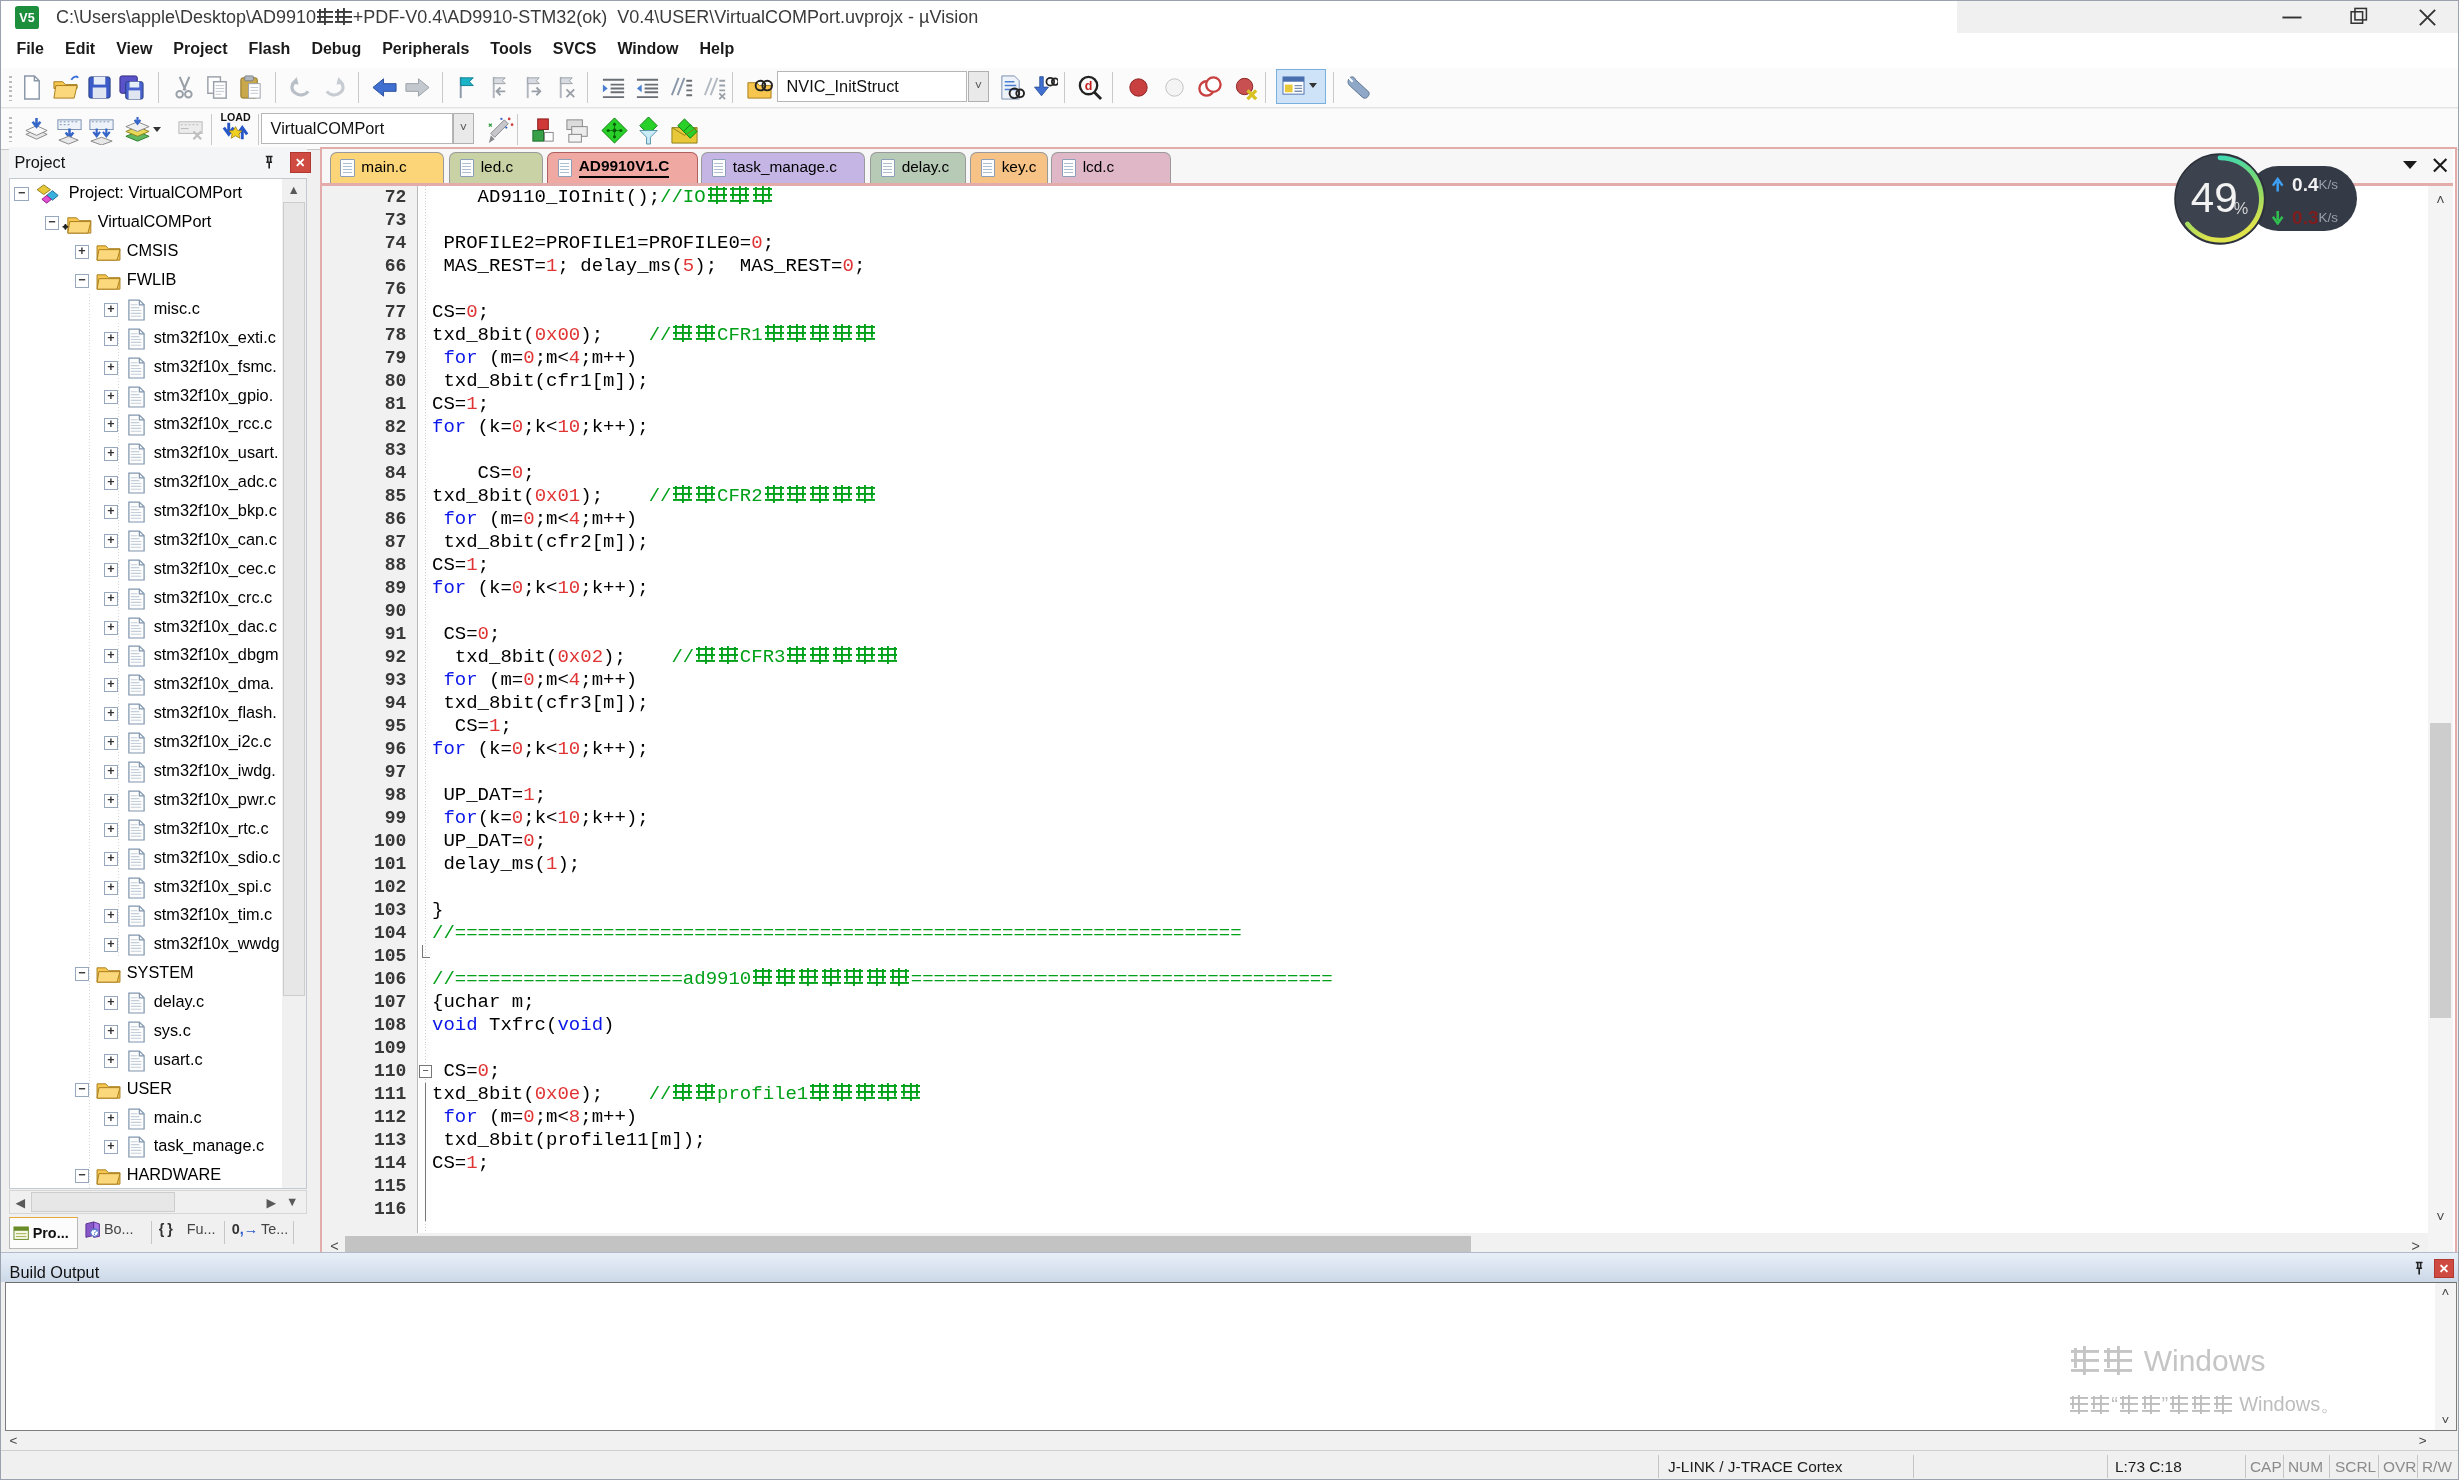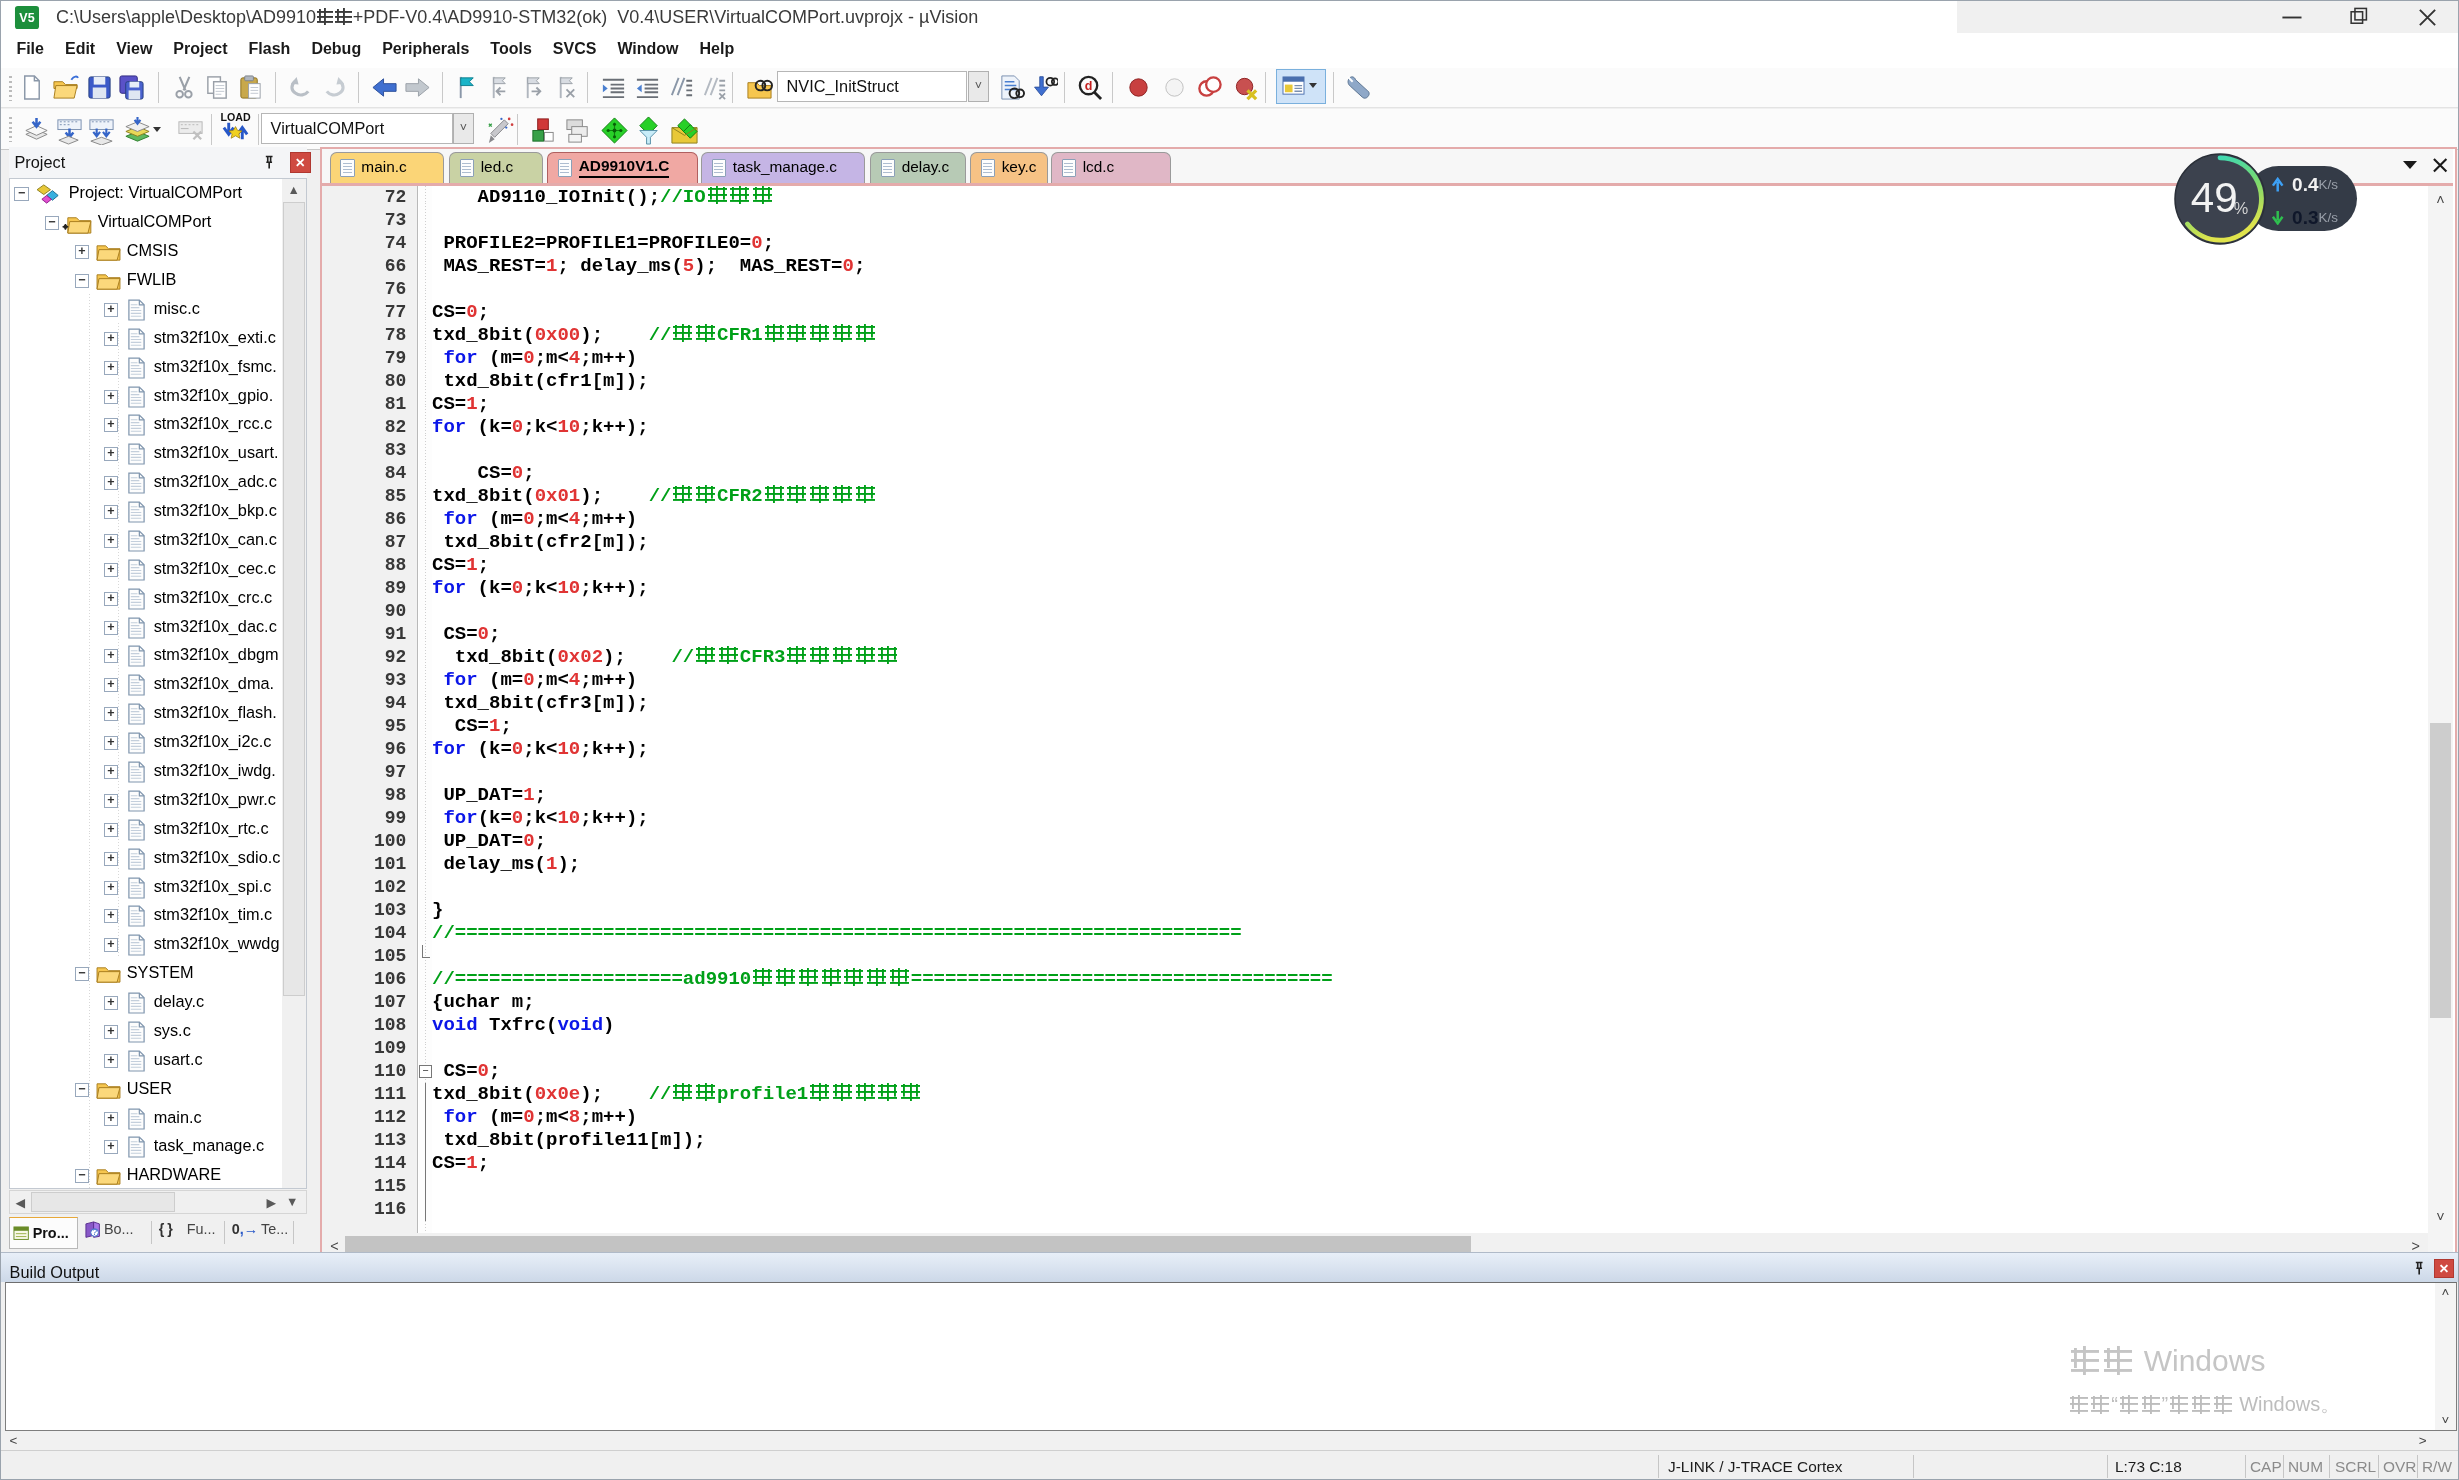--- a/index.html
+++ b/index.html
@@ -57,21 +57,21 @@
 .sbarrow{position:absolute;color:#5a5a5a;display:flex;align-items:center;justify-content:center}
 
 #edframe{left:319px;top:146px;width:2137px;height:1115px;border:2.9px solid #e4abab;background:#fff}
 #tabstrip{position:absolute;left:0;top:0;width:2131px;height:34px;background:#f7f7f7}
 .tab{position:absolute;top:2.9px;height:31px;border:1px solid #9a9a9a;border-bottom:none;border-radius:6.7px 6.7px 0 0;display:flex;align-items:center;font-size:15.4px;color:#000;white-space:nowrap}
 .tabicon{width:14.4px;height:17.3px;background:#fdfdfd;border:1px solid #8ba0b8;border-radius:1px;margin-right:6.7px;position:relative}
 .tabicon:after{content:"";position:absolute;left:1.9px;top:2.9px;width:8.6px;height:9.6px;background:repeating-linear-gradient(#aebdd0 0 1px,transparent 1px 2.9px)}
 #gutter{position:absolute;left:0;top:37px;width:96px;height:1070px;background:#f1f1f1;border-right:1px solid #b9b9b9}
 #foldm{position:absolute;left:97px;top:37px;width:13.4px;height:1070px;background:#fdfdfd}
 #code{position:absolute;left:110px;top:37px;width:1994px;height:1070px;background:#fff;overflow:hidden}
-.cl{height:23px;white-space:pre;font-family:"Liberation Mono",monospace;font-weight:bold;font-size:19px;line-height:23px;color:#000}
+.cl{height:23px;white-space:pre;font-family:"Liberation Mono",monospace;font-weight:normal;font-size:19px;line-height:23px;color:#000}
 .gl{height:23px;font-family:"Liberation Mono",monospace;font-weight:bold;font-size:18px;line-height:23px;color:#383838;text-align:right;padding-right:10.6px}
 .k{color:#0b16e8}.n{color:#e03434}.c{color:#00a018}
 
 #bohead{left:0px;top:1251px;width:2459px;height:30px;background:linear-gradient(#e8eff8,#ccd8e8);border-top:1px solid #b0bac8;font-size:16.3px;color:#111;display:flex;align-items:flex-end}
 #bobody{left:3.8px;top:1281px;width:2452px;height:149px;background:#fff;border:1px solid #7e7e7e;border-top:1.9px solid #6e6e6e}
 #bohs{left:0px;top:1430px;width:2459px;height:19px;background:#f1f1f1}
 
 #statusbar{left:0;top:1449px;width:2459px;height:23px;background:#f0f0f0;border-top:1px solid #cfcfcf;font-size:15.4px;color:#1c1c1c}
 .scell{position:absolute;top:0;height:31px;display:flex;align-items:center}
 .ssep{position:absolute;top:3.8px;width:1px;height:23px;background:#c6c6c6}
@@ -871,21 +871,21 @@
     <svg width="13.4" height="15.4" viewBox="0 0 14 16">
       <path d="M7 15 v-10 m-5 4 l5 -7 l5 7" stroke="#3da0f5" stroke-width="2.6" fill="none"></path>
     </svg>
     <span style="color:#f2f2f2;font-size:19px;font-weight:bold;margin-left:7.7px">0.4</span>
     <span style="color:#9aa0aa;font-size:13.4px">K/s</span>
   </div>
 <div class="abs" style="left:2270px;top:204px;width:86px;height:25px;display:flex;align-items:center">
     <svg width="13.4" height="15.4" viewBox="0 0 14 16">
       <path d="M7 1 v10 m-5 -4 l5 7 l5 -7" stroke="#2fbf4f" stroke-width="2.6" fill="none"></path>
     </svg>
-    <span style="color:#0f172a;font-size:19px;font-weight:bold;margin-left:7.7px">0.3</span>
+    <span style="color:#7f1d1d;font-size:19px;font-weight:bold;margin-left:7.7px">0.3</span>
     <span style="color:#9aa0aa;font-size:13.4px">K/s</span>
   </div>
 <svg class="abs" style="left:2173px;top:152px" width="92" height="92" viewBox="0 0 96 96">
     <defs>
       <linearGradient id="arc" x1="0" y1="0" x2="0.3" y2="1">
         <stop offset="0" stop-color="#2fd9c3"></stop>
         <stop offset="0.55" stop-color="#7fd96a"></stop>
         <stop offset="1" stop-color="#e0e44c"></stop>
       </linearGradient>
     </defs>

